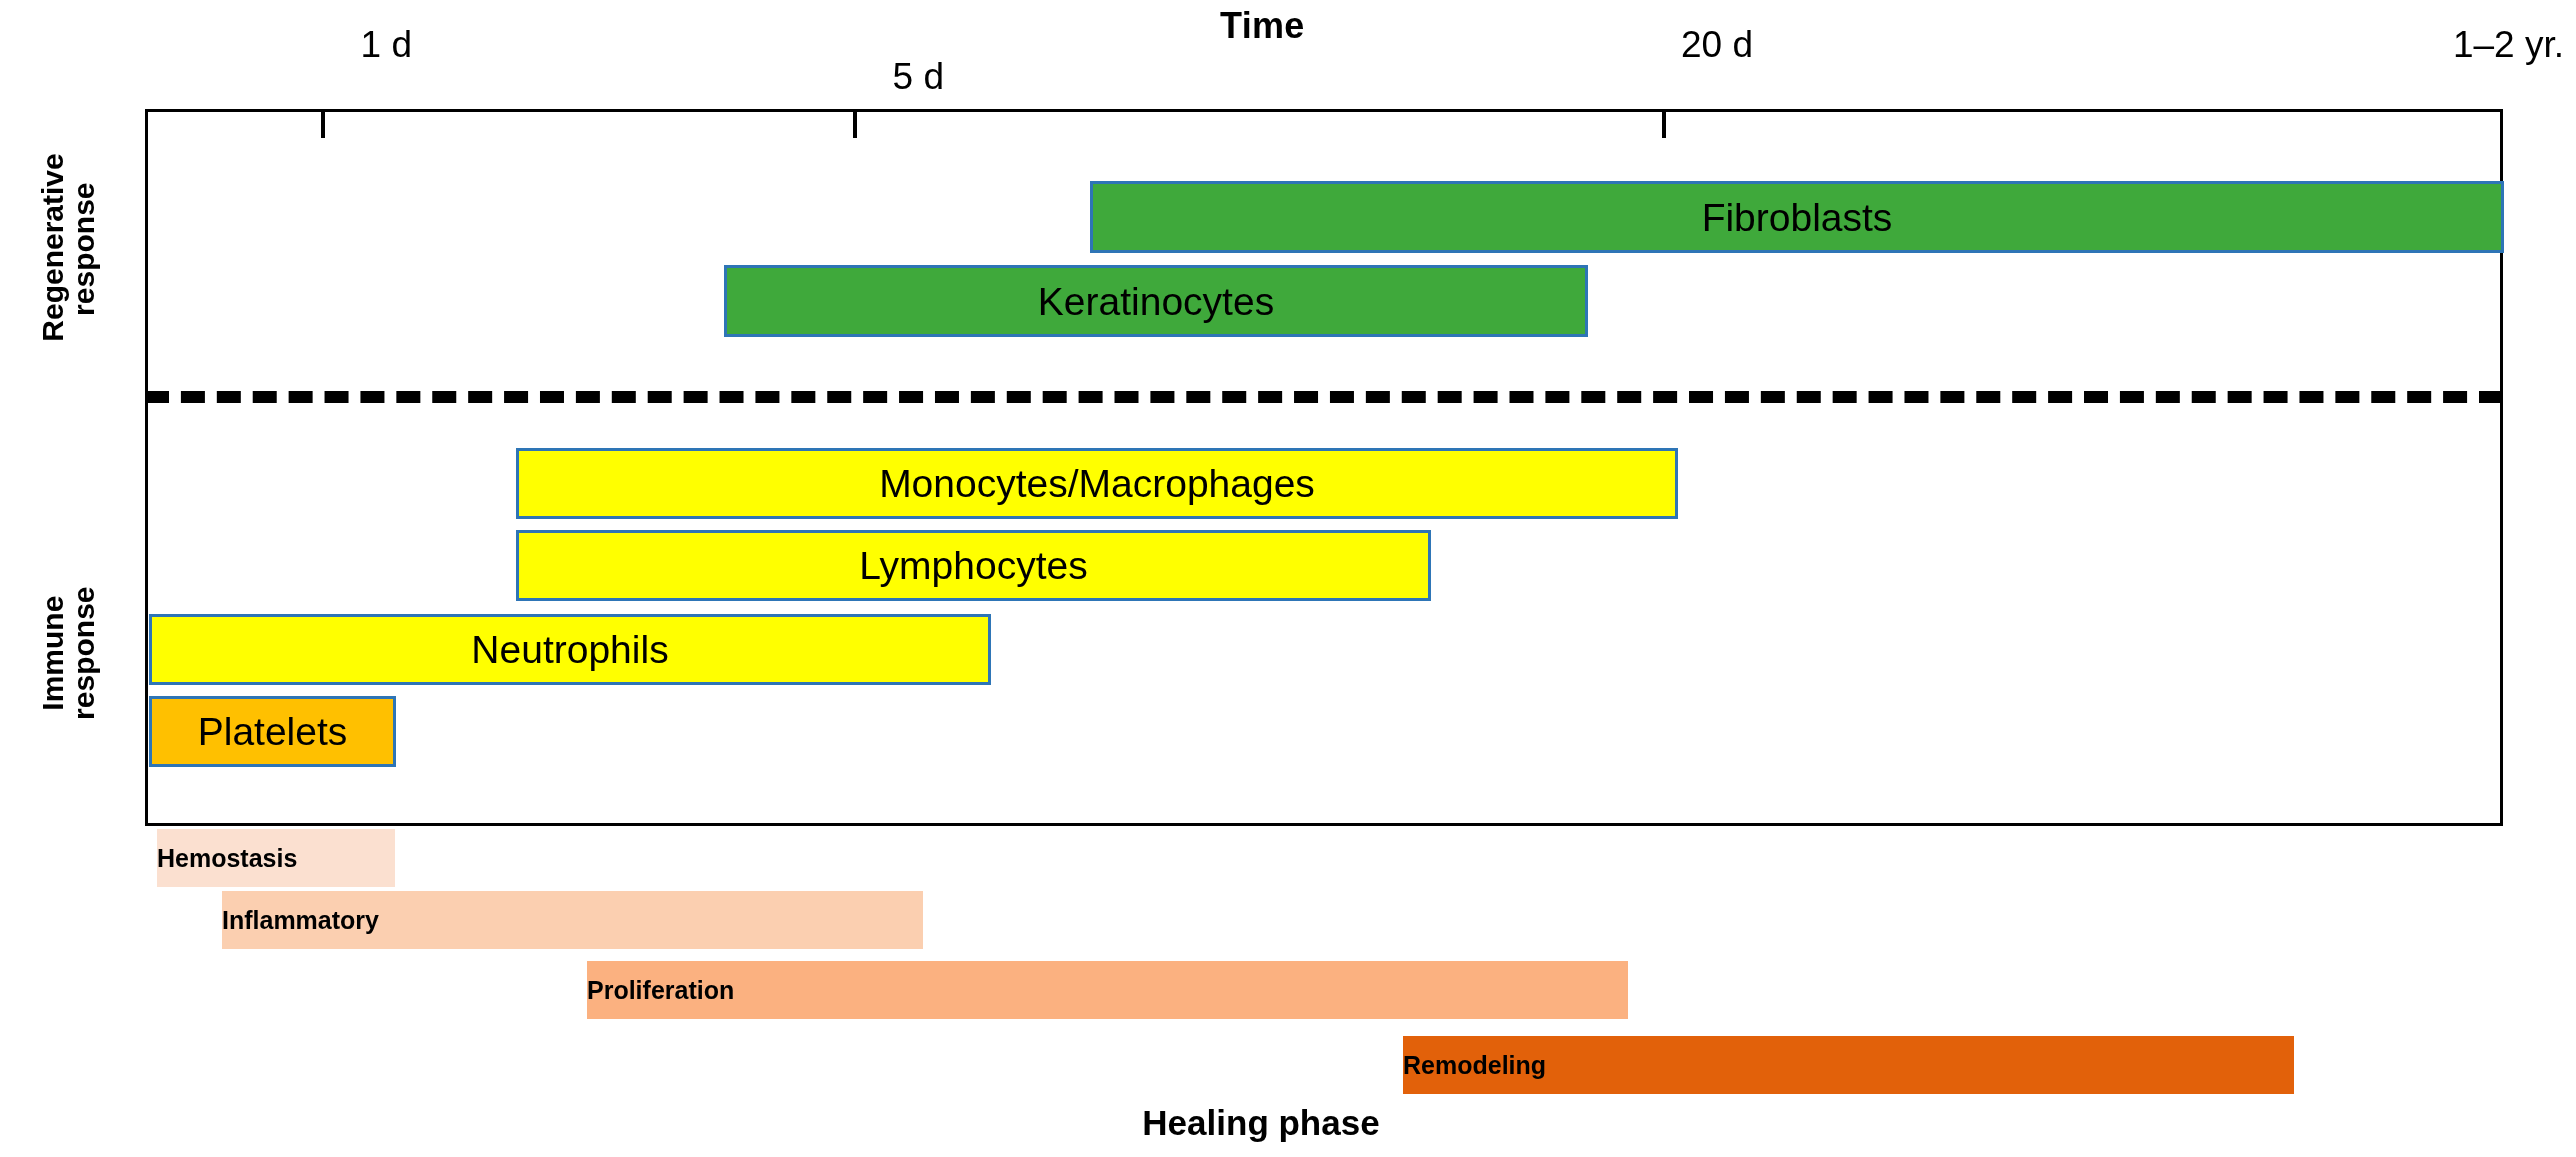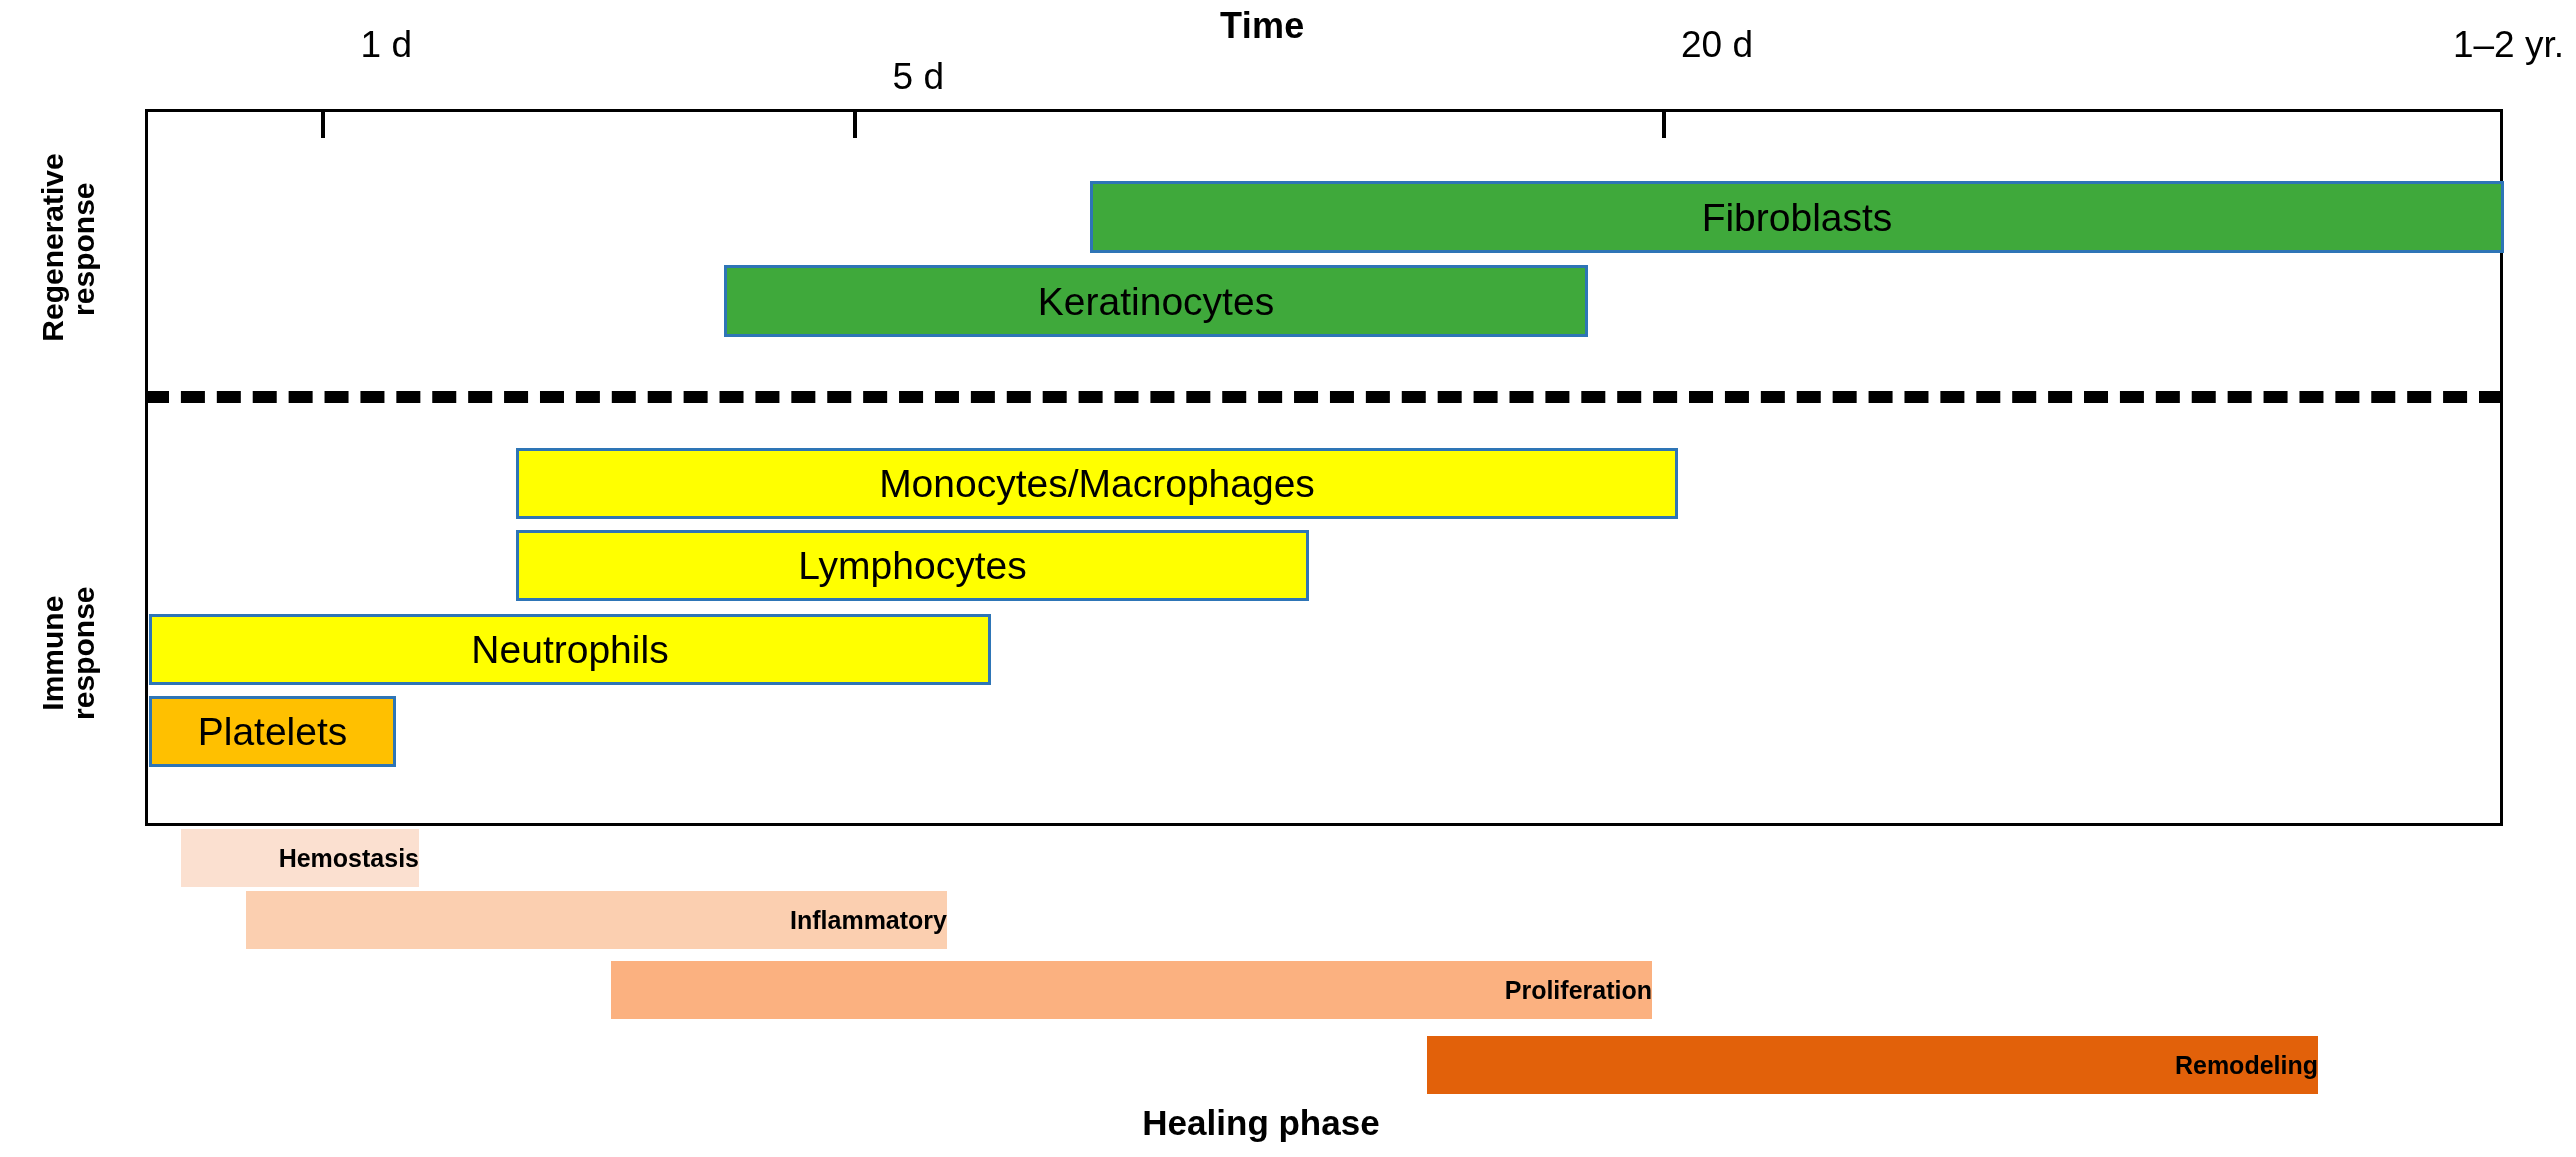--- a/index.html
+++ b/index.html
@@ -97,26 +97,25 @@
     white-space: nowrap;
     color: #000000;
   }
 
   
   .phase-bar {
     position: absolute;
     box-sizing: border-box;
     display: flex;
     align-items: center;
-    justify-content: flex-end;
+    justify-content: flex-start;
     font-size: 25px;
     font-weight: bold;
     color: #000000;
     white-space: nowrap;
-    margin-left: 24px;
   }
 
   #phase-axis-title {
     position: absolute;
     font-weight: bold;
     font-size: 35px;
     white-space: nowrap;
     text-align: center;
   }
 </style>
@@ -158,21 +157,21 @@
   <div class="bar green" style="left:724px; top:265px; width:864px; height:72px;">
     <span>Keratinocytes</span>
   </div>
 
   <div id="divider"></div>
 
   <div class="bar yellow" style="left:516px; top:448px; width:1162px; height:71px;">
     <span>Monocytes/Macrophages</span>
   </div>
 
-  <div class="bar yellow" style="left:516px; top:530px; width:793px; height:71px;">
+  <div class="bar yellow" style="left:516px; top:530px; width:915px; height:71px;">
     <span>Lymphocytes</span>
   </div>
 
   <div class="bar yellow" style="left:149px; top:614px; width:842px; height:71px;">
     <span>Neutrophils</span>
   </div>
 
   <div class="bar orange" style="left:149px; top:696px; width:247px; height:71px;">
     <span>Platelets</span>
   </div>

